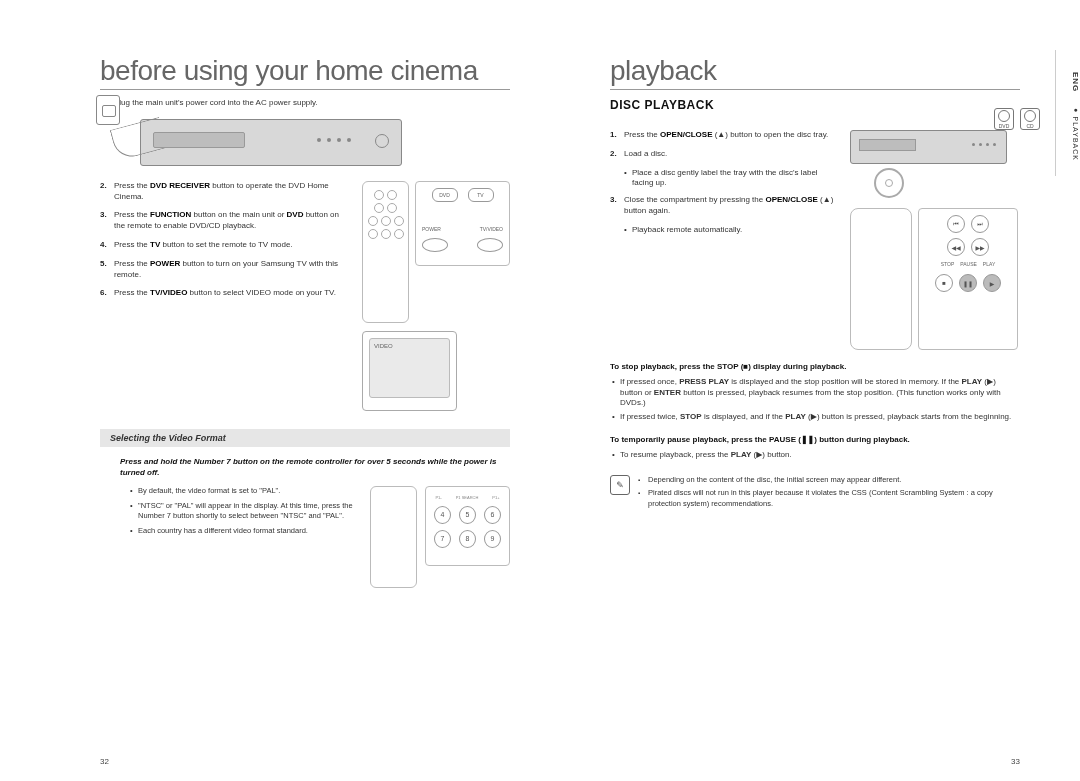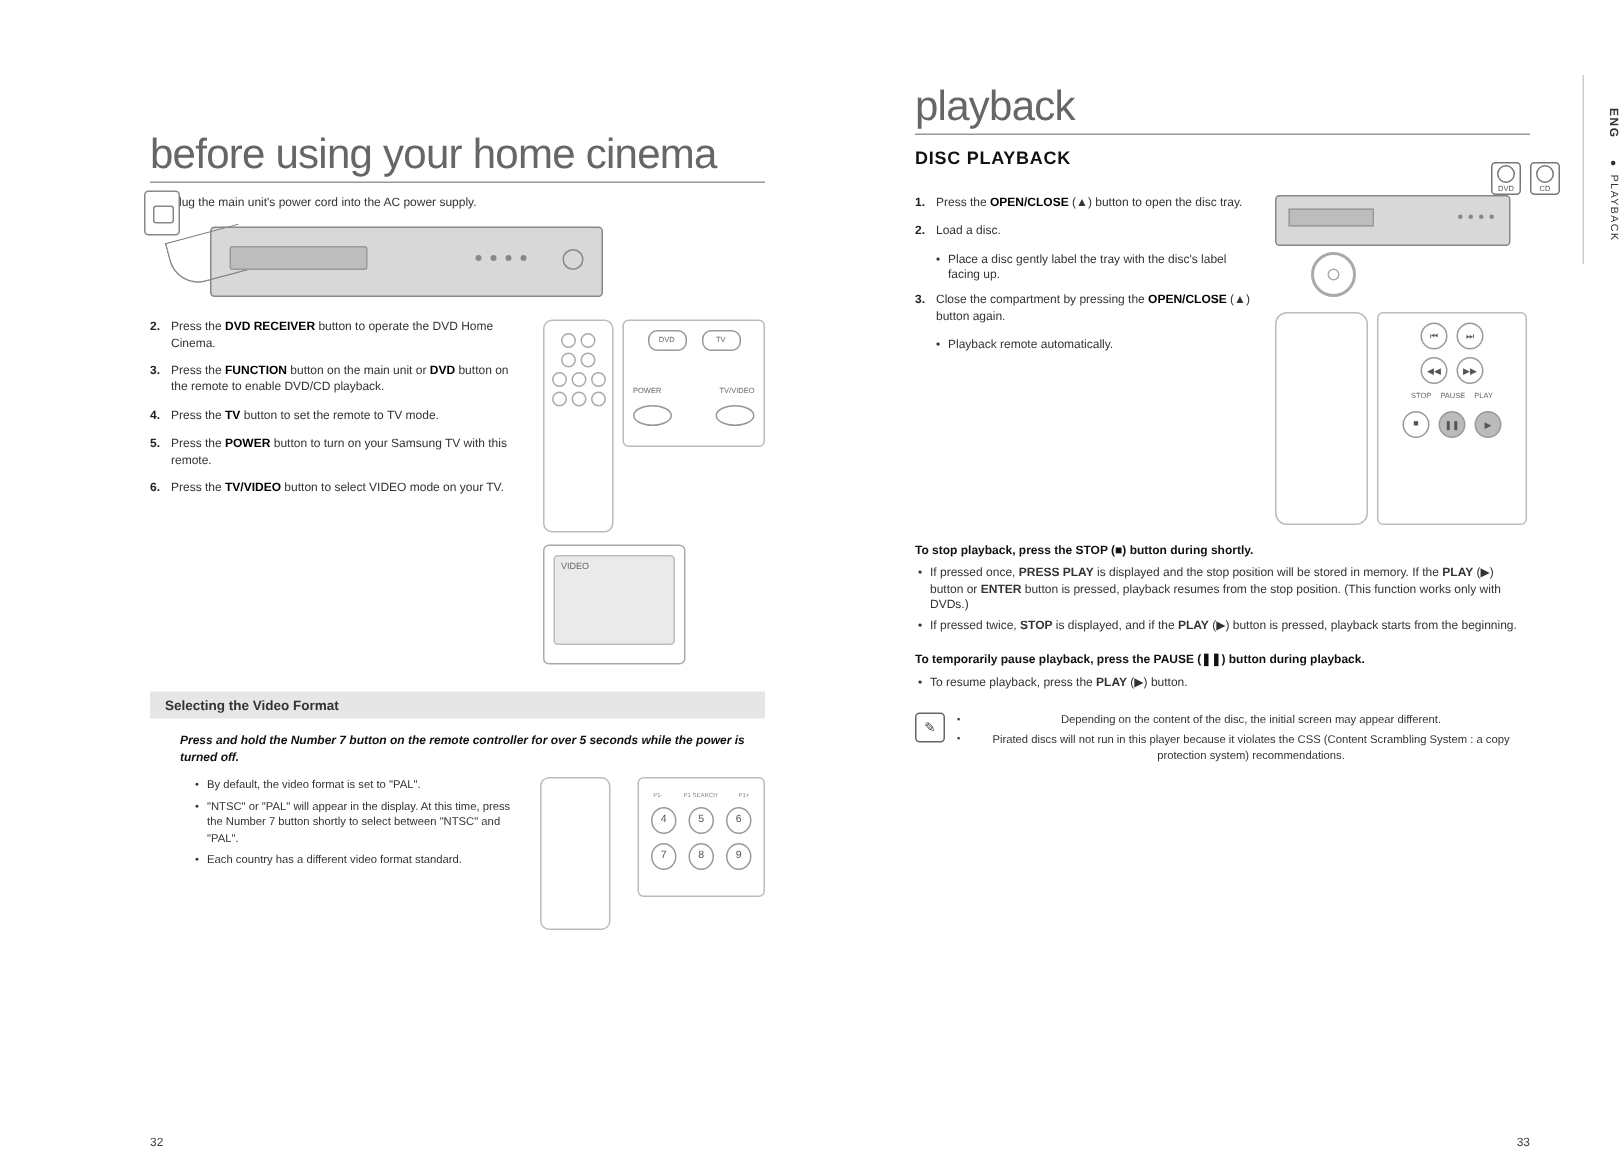--- a/index.html
+++ b/index.html
@@ -16,21 +16,21 @@
     display: flex;
     width: 100%;
     height: 100%;
   }
   .page {
     width: 50%;
     box-sizing: border-box;
     padding: 55px 30px 20px 30px;
     position: relative;
   }
-  .page-left { padding-left: 100px; margin-top: 32px; }
+  .page-left { padding-left: 100px; }
   .page-right { padding-right: 60px; padding-left: 70px; }
   .title {
     font-size: 28px;
     font-weight: 300;
     color: #666;
     letter-spacing: -0.5px;
     border-bottom: 1px solid #999;
     padding-bottom: 2px;
     margin-bottom: 8px;
   }
@@ -76,21 +76,21 @@
   .remote-zoom {
     width: 95px; height: 85px; border:1px solid #bbb; border-radius:4px; padding:6px; box-sizing:border-box;
     flex-shrink:0; position:relative;
   }
   .remote-zoom .zr { display:flex; gap:10px; justify-content:center; margin-bottom:6px; }
   .remote-zoom .zb { min-width:24px; height:12px; border:1px solid #999; border-radius:6px; font-size:5px; text-align:center; line-height:12px; color:#666; }
   .remote-zoom .label { font-size:5px; text-align:center; color:#666; }
   .tv-frame { width:95px; height:80px; border:1px solid #aaa; border-radius:4px; padding:6px; box-sizing:border-box; position:relative; }
   .tv-inner { width:100%; height:60px; background:#eaeaea; border:1px solid #bbb; border-radius:3px; font-size:6px; padding:4px; box-sizing:border-box; color:#666; }
   .gray-bar {
-    background:#e6e6e6; font-size:9px; font-weight:bold; color:#333;
+    background:#e6e6e6; font-size:9px; font-style:italic; font-weight:bold; color:#333;
     padding:4px 10px; margin:18px 0 10px 0;
   }
   .instr-bold { font-size:8px; font-weight:bold; color:#111; line-height:1.35; margin-bottom:8px; padding-left:20px;font-style:italic; }
   .bullet-small { font-size:7.5px; color:#333; padding-left:38px; position:relative; margin-bottom:4px; line-height:1.4; }
   .bullet-small::before { content:"•"; position:absolute; left:30px; }
   .remote-num {
     width: 45px; height: 100px; border:1px solid #bbb; border-radius:6px; flex-shrink:0;
   }
   .numpad {
     width: 85px; height: 80px; border:1px solid #bbb; border-radius:4px; padding:8px; box-sizing:border-box; flex-shrink:0;
@@ -132,21 +132,21 @@
   .ctrl-zoom .cr { display:flex; gap:6px; justify-content:center; margin-bottom:5px; }
   .ctrl-zoom .cb { width:16px; height:16px; border:1px solid #999; border-radius:50%; font-size:6px; display:flex; align-items:center; justify-content:center; color:#555; }
   .ctrl-zoom .cb.dark { background:#bbb; }
   .ctrl-zoom .lbl { font-size:5px; text-align:center; color:#666; margin-bottom:2px; }
   .para-bold { font-size:8px; font-weight:bold; color:#111; margin:12px 0 4px 0; line-height:1.35; }
   .para-sub { font-size:8px; color:#333; padding-left:10px; position:relative; margin-bottom:3px; line-height:1.35; }
   .para-sub::before { content:"•"; position:absolute; left:2px; }
   .note-block { display:flex; gap:8px; margin-top:14px; }
   .note-icon { width:18px; height:18px; border:1px solid #666; border-radius:3px; font-size:9px; text-align:center; line-height:18px; flex-shrink:0; color:#444; }
   .note-lines { flex:1; }
-  .note-line { font-size:7.5px; color:#333; position:relative; padding-left:10px; margin-bottom:3px; line-height:1.4;text-align:center; }
+  .note-line { font-size:7.5px; color:#333; position:relative; padding-left:10px; margin-bottom:3px; line-height:1.4; }
   .note-line::before { content:"▪"; position:absolute; left:0; font-size:6px; top:1px; }
 </style>
 </head>
 <body>
 
 <div class="spread">
 
   <div class="page page-left">
     <div class="title">before using your home cinema</div>
 
@@ -239,21 +239,21 @@
         </div>
         <div class="tv-frame">
           <div class="tv-inner"><span>VIDEO</span></div>
         </div>
       </div>
     </div>
 
     <div class="gray-bar">Selecting the Video Format</div>
     <div class="instr-bold">Press and hold the Number 7 button on the remote controller for over 5 seconds while the power is turned off.</div>
 
-    <div style="display:flex; gap:18px;">
+    <div style="display:flex; gap:8px;">
       <div style="flex:1">
         <div class="bullet-small">By default, the video format is set to "PAL".</div>
         <div class="bullet-small">"NTSC" or "PAL" will appear in the display. At this time, press the Number 7 button shortly to select between "NTSC" and "PAL".</div>
         <div class="bullet-small">Each country has a different video format standard.</div>
       </div>
       <div class="remote-num"></div>
       <div class="numpad">
         <div class="nr" style="font-size:4px;color:#888;gap:14px">
             <span>P1-</span>
             <span>P1 SEARCH</span>
@@ -342,21 +342,21 @@
             <div class="cr">
                 <span class="cb">■</span>
                 <span class="cb dark">❚❚</span>
                 <span class="cb dark">▶</span>
               </div>
           </div>
         </div>
       </div>
     </div>
 
-    <div class="para-bold">To stop playback, press the STOP (■) button during shortly.</div>
+    <div class="para-bold">To stop playback, press the STOP (■) display during playback.</div>
     <div class="para-sub"><span>If pressed once, </span><b>PRESS PLAY</b><span> is displayed and the stop position will be stored in memory. If the </span><b>PLAY</b><span> (▶) button or </span><b>ENTER</b><span> button is pressed, playback resumes from the stop position. (This function works only with DVDs.)</span></div>
     <div class="para-sub"><span>If pressed twice, </span><b>STOP</b><span> is displayed, and if the </span><b>PLAY</b><span> (▶) button is pressed, playback starts from the beginning.</span></div>
 
     <div class="para-bold">To temporarily pause playback, press the PAUSE (❚❚) button during playback.</div>
     <div class="para-sub"><span>To resume playback, press the </span><b>PLAY</b><span> (▶) button.</span></div>
 
     <div class="note-block">
       <div class="note-icon">✎</div>
       <div class="note-lines">
         <div class="note-line">Depending on the content of the disc, the initial screen may appear different.</div>

